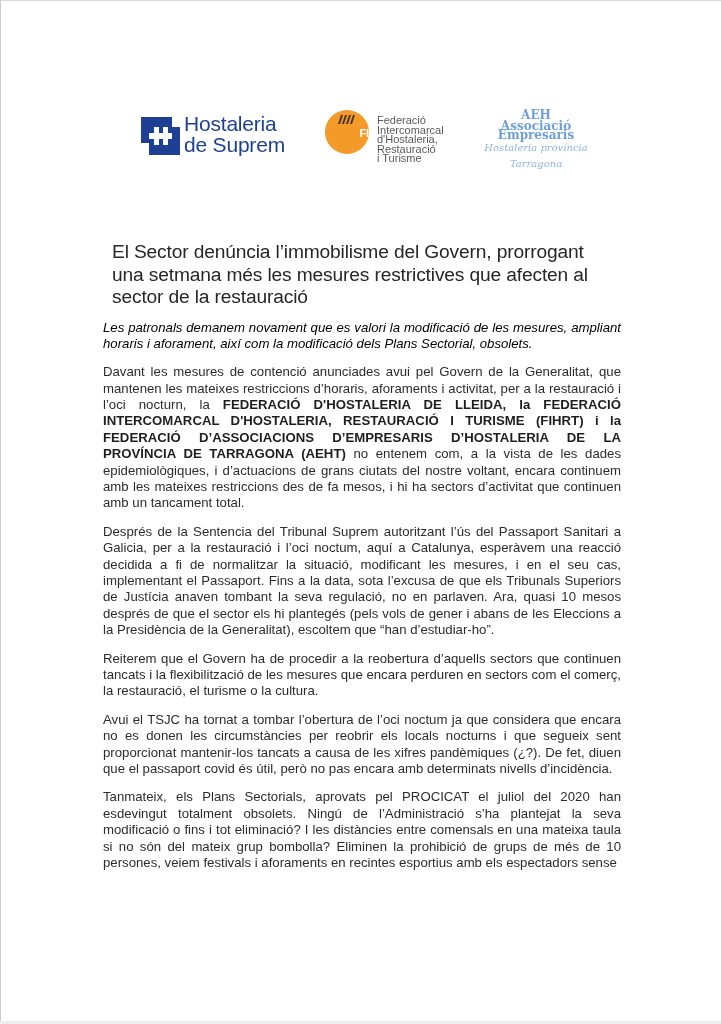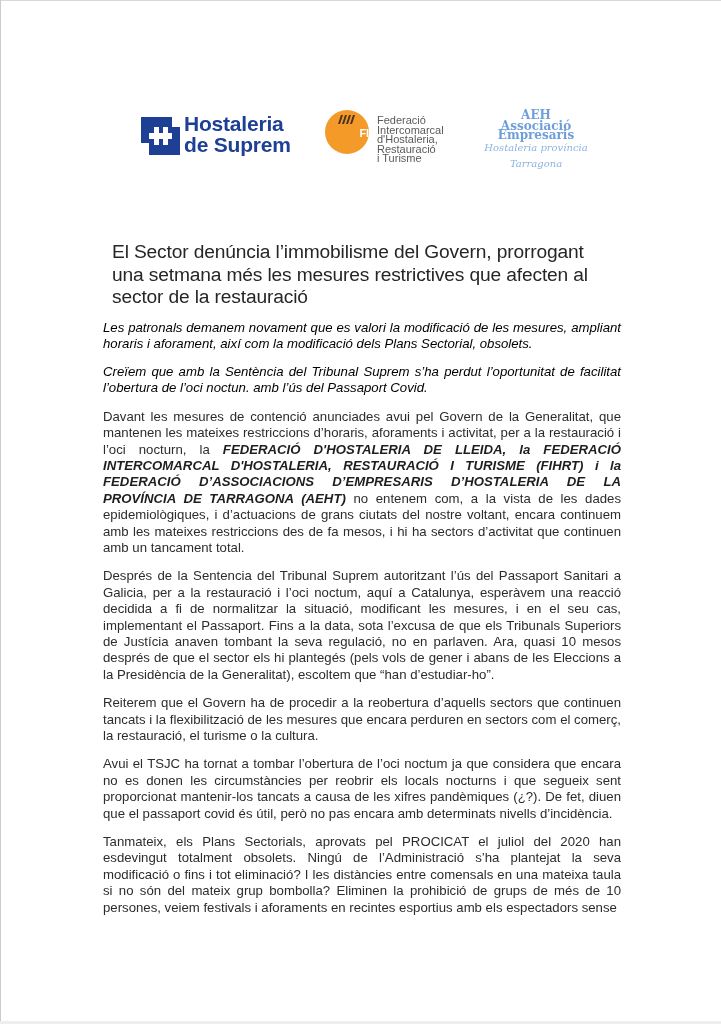--- a/index.html
+++ b/index.html
@@ -12,41 +12,41 @@
     }
     .page-edge-top { position: absolute; left: 0; top: 0; width: 721px; height: 1px; background: #ddd6d6; }
     .page-edge-left { position: absolute; left: 0; top: 0; width: 1px; height: 1024px; background: #cfcaca; }
     .page-edge-bottom { position: absolute; left: 0; top: 1021px; width: 721px; height: 3px; background: #eeeeee; }
 
     .logos { position: absolute; left: 0; top: 100px; width: 721px; height: 70px; }
 
     
     .hl-logo { position: absolute; left: 141px; top: 13px; width: 160px; height: 46px; }
     .hl-mark { position: absolute; left: 0; top: 4px; width: 39px; height: 38px; }
-    .hl-text { position: absolute; left: 43px; top: 0; color: #1d3f94; font-weight: bold; font-size: 21px; line-height: 21px; letter-spacing: -0.2px; }
+    .hl-text { position: absolute; left: 43px; top: 0; color: #1d3f94; font-weight: normal; font-size: 21px; line-height: 21px; letter-spacing: -0.2px; }
 
     
     .fihrt-logo { position: absolute; left: 325px; top: 10px; width: 140px; height: 46px; }
     .fihrt-circle { position: absolute; left: 0; top: 0; width: 44px; height: 44px; border-radius: 50%; background: #f39a28; }
     .fihrt-stripes { position: absolute; left: 13px; top: 5px; width: 18px; height: 9px; }
     .fihrt-abbr { position: absolute; left: 0; top: 17px; width: 44px; text-align: center; color: #ffffff; font-weight: bold; font-size: 11px; letter-spacing: -0.3px; margin-left: 28px; }
     .fihrt-text { position: absolute; left: 52px; top: 6px; font-size: 11px; line-height: 9.5px; color: #5a5a5a; white-space: pre-line; }
 
     
     .aeh-logo { position: absolute; left: 476px; top: 8px; width: 120px; height: 50px; text-align: center; }
     .aeh-abbr { display: block; color: #6f9fd8; font-weight: bold; font-size: 12px; line-height: 14px; font-family: "DejaVu Serif", serif; }
     .aeh-line1 { display: block; color: #6f9fd8; font-weight: bold; font-size: 12px; line-height: 9px; font-family: "DejaVu Serif", serif; }
     .aeh-line2 { display: block; color: #8db3e2; font-style: italic; font-size: 10px; line-height: 16px; font-family: "DejaVu Serif", serif; }
 
     .content { position: absolute; left: 103px; top: 232px; width: 518px; }
     .title { margin: 9px; font-size: 19.2px; line-height: 22.5px; font-weight: normal; color: #262626; letter-spacing: -0.15px; }
     .subtitle { margin: 11px 0 0 0; font-style: italic; font-size: 13.2px; line-height: 16.3px; text-align: justify; color: #000000; }
     .subtitle + .subtitle { margin-top: 12px; }
     .para { margin: 12px 0 0 0; font-size: 13.2px; line-height: 16.4px; text-align: justify; color: #2c2c2c; }
-    .para b { font-weight: bold; color: #1e1e1e; font-style: italic; }
+    .para b { font-weight: bold; color: #1e1e1e; }
   </style>
 </head>
 <body>
 
 <div class="page-edge-top"></div>
 <div class="page-edge-left"></div>
 <div class="page-edge-bottom"></div>
 
 <div class="logos">
   <div class="hl-logo">
@@ -79,19 +79,18 @@
   <div class="aeh-logo">
     <span class="aeh-abbr">AEH</span>
     <span class="aeh-line1">Associació Empresaris</span>
     <span class="aeh-line2">Hostaleria província Tarragona</span>
   </div>
 </div>
 
 <div class="content">
   <h1 class="title">El Sector denúncia l’immobilisme del Govern, prorrogant una setmana més les mesures restrictives que afecten al sector de la restauració</h1>
   <p class="subtitle">Les patronals demanem novament que es valori la modificació de les mesures, ampliant horaris i aforament, així com la modificació dels Plans Sectorial, obsolets.</p>
-  <p class="subtitle">Creïem que amb la Sentència del Tribunal Suprem s’ha perdut l’oportunitat de facilitat l’obertura de l’oci noctun.  amb l’ús del Passaport Covid.</p>
   <p class="para"><span>Davant les mesures de contenció anunciades avui pel Govern de la Generalitat, que mantenen les mateixes restriccions d’horaris, aforaments i activitat, per a la restauració i l’oci nocturn, la </span><b>FEDERACIÓ D'HOSTALERIA DE LLEIDA, la FEDERACIÓ INTERCOMARCAL D'HOSTALERIA, RESTAURACIÓ I TURISME (FIHRT) i la FEDERACIÓ D’ASSOCIACIONS D’EMPRESARIS D’HOSTALERIA DE LA PROVÍNCIA DE TARRAGONA (AEHT)</b><span> no entenem com, a la vista de les dades epidemiològiques, i d’actuacions de grans ciutats del nostre voltant, encara continuem amb les mateixes restriccions des de fa mesos, i hi ha sectors d’activitat que continuen amb un tancament total.</span></p>
   <p class="para">Després de la Sentencia del Tribunal Suprem autoritzant l’ús del Passaport Sanitari a Galicia, per a la restauració i l’oci noctum, aquí a Catalunya, esperàvem una reacció decidida a fi de normalitzar la situació, modificant les mesures, i en el seu cas, implementant el Passaport. Fins a la data, sota l’excusa de que els Tribunals Superiors de Justícia anaven tombant la seva regulació, no en parlaven. Ara, quasi 10 mesos després de que el sector els hi plantegés (pels vols de gener i abans de les Eleccions a la Presidència de la Generalitat), escoltem que “han d’estudiar-ho”.</p>
   <p class="para">Reiterem que el Govern ha de procedir a la reobertura d’aquells sectors que continuen tancats i la flexibilització de les mesures que encara perduren en sectors com el comerç, la restauració, el turisme o la cultura.</p>
   <p class="para">Avui el TSJC ha tornat a tombar l’obertura de l’oci noctum ja que considera que encara no es donen les circumstàncies per reobrir els locals nocturns i que segueix sent proporcionat mantenir-los tancats a causa de les xifres pandèmiques (¿?). De fet, diuen que el passaport covid és útil, però no pas encara amb determinats nivells d’incidència.</p>
   <p class="para">Tanmateix, els Plans Sectorials, aprovats pel PROCICAT el juliol del 2020 han esdevingut totalment obsolets. Ningú de l’Administració s’ha plantejat la seva modificació o fins i tot eliminació? I les distàncies entre comensals en una mateixa taula si no són del mateix grup bombolla? Eliminen la prohibició de grups de més de 10 persones, veiem festivals i aforaments en recintes esportius amb els espectadors sense</p>
 </div>
 
 </body></html>

